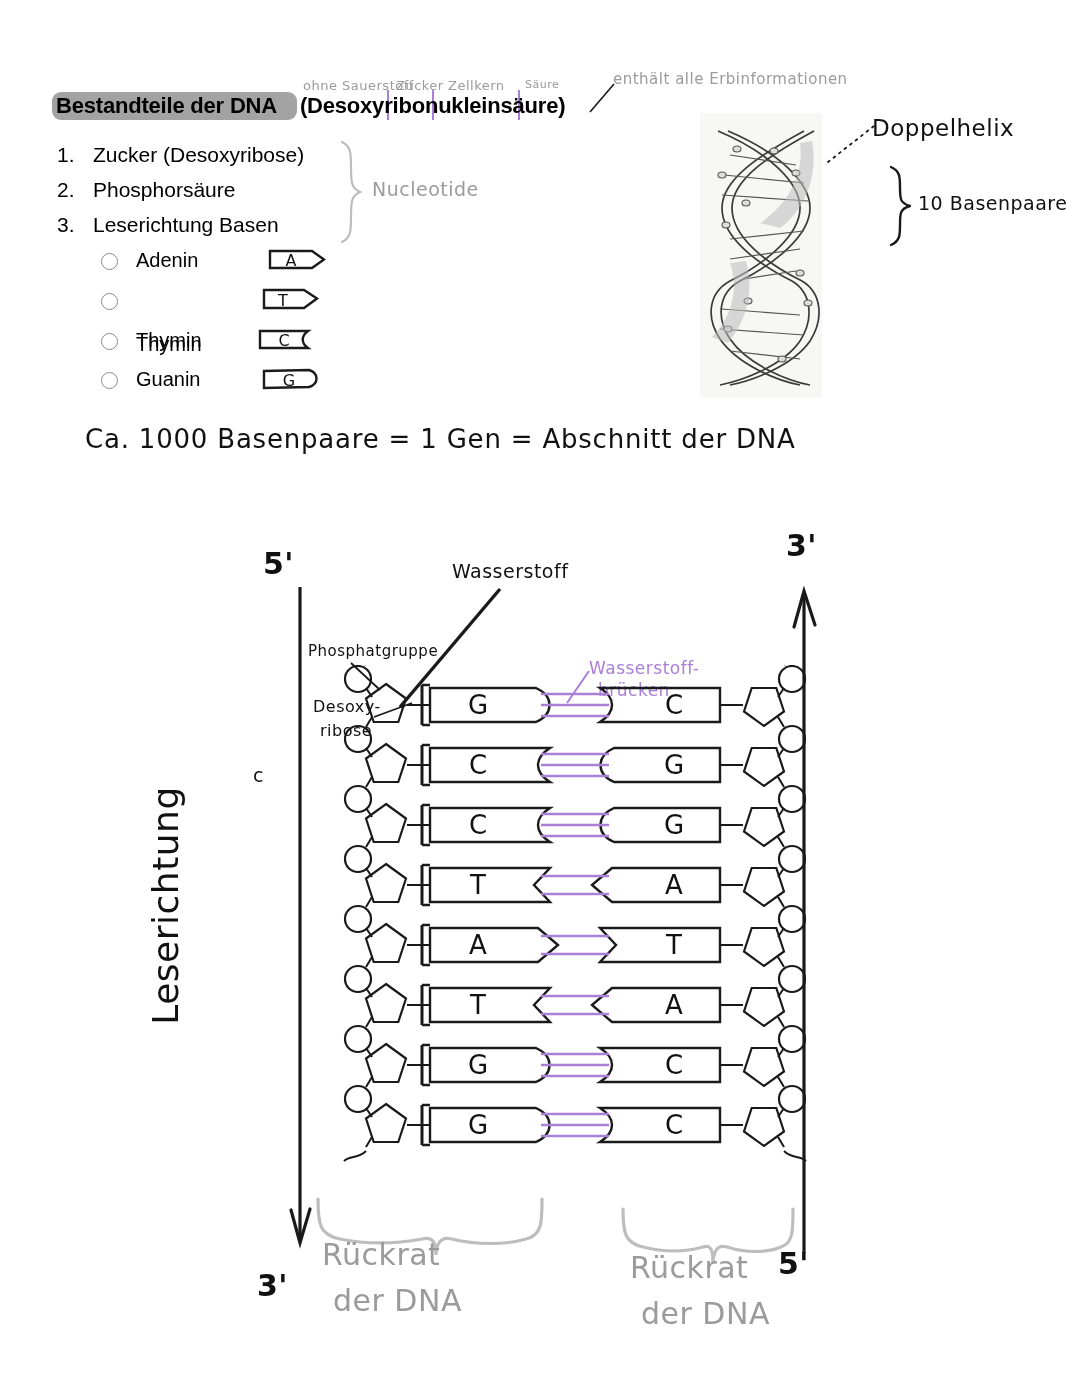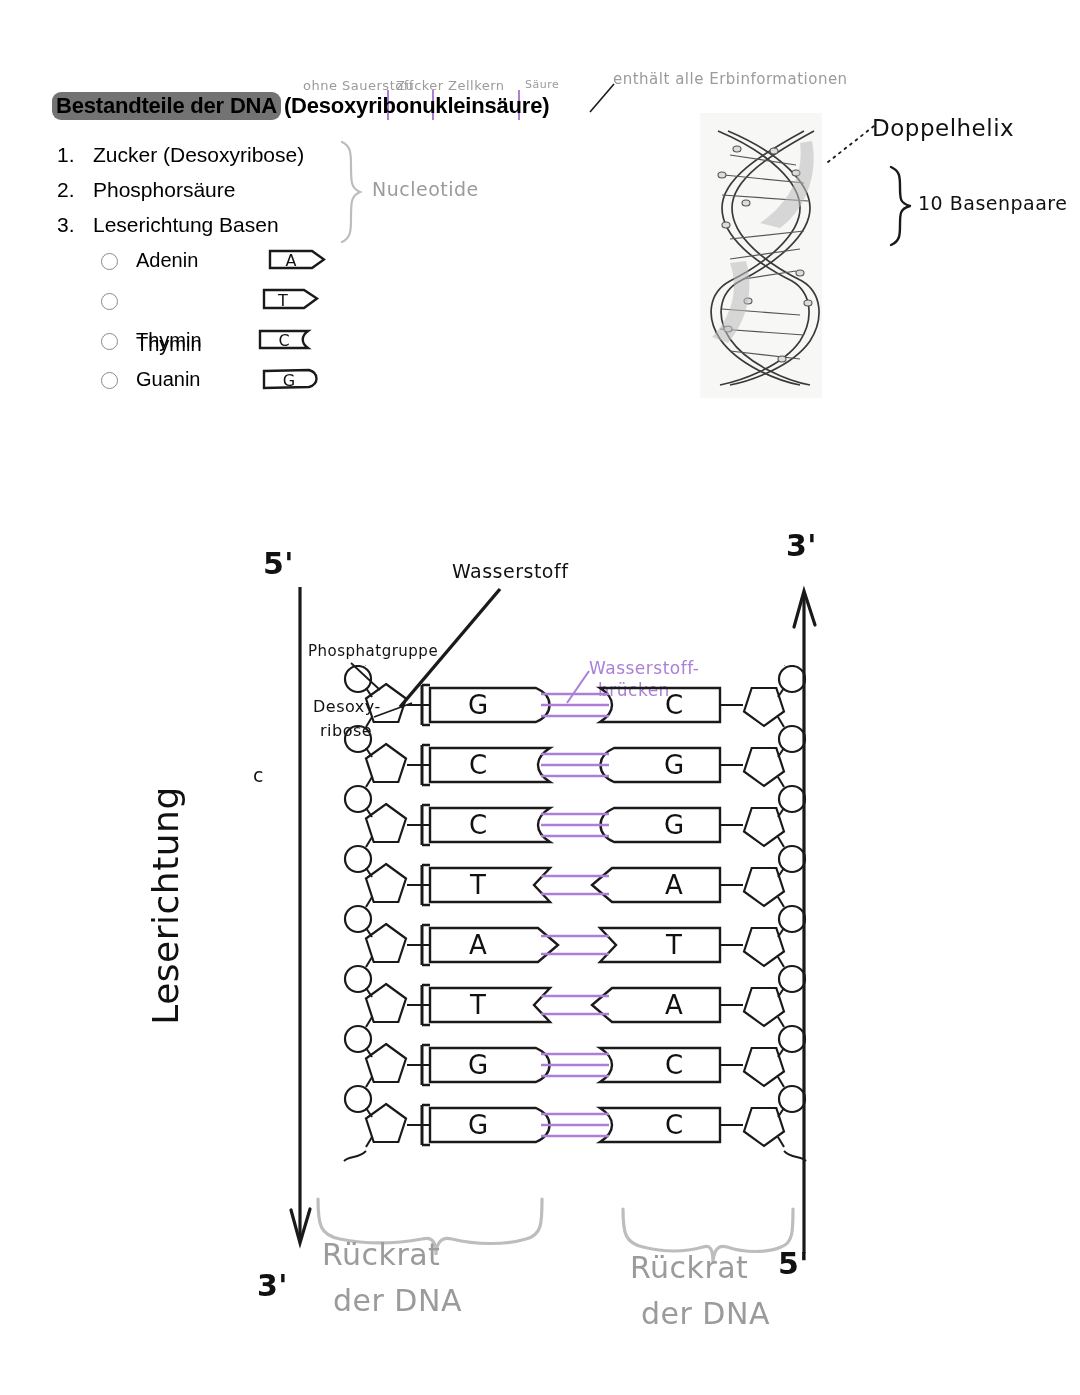--- a/index.html
+++ b/index.html
@@ -4,21 +4,21 @@
 <style>
   html,body{margin:0;padding:0;background:#ffffff;}
   body{width:1080px;height:1395px;position:relative;overflow:hidden;
        font-family:"Liberation Sans",sans-serif;color:#000;}
 
   .page{position:absolute;left:0;top:0;width:960px;height:1395px;background:#fff;}
 
   
   .heading{position:absolute;left:52px;top:93px;font-size:22px;font-weight:bold;
            letter-spacing:-0.2px;white-space:nowrap;}
-  .hl{background:#737373;padding:1px 4px 2px 4px;border-radius:9px;}
+  .hl{background:#a3a3a3;padding:1px 20px 2px 4px;border-radius:9px;}
   .hl-rest{padding-left:3px;}
 
   .listitem{position:absolute;font-size:21px;white-space:nowrap;}
   .num{position:absolute;font-size:21px;}
 
   .subitem{position:absolute;font-size:20px;white-space:nowrap;}
   .bullet{position:absolute;width:15px;height:15px;border:1.7px solid #8a8a8a;border-radius:50%;}
 
   
   .hand{position:absolute;font-family:"DejaVu Sans",sans-serif;color:#111;
@@ -98,20 +98,21 @@
     <text x="26" y="18" font-family="DejaVu Sans, sans-serif" font-size="16" text-anchor="middle" fill="#111">C</text>
   </svg>
 
   <div class="bullet" style="left:101px;top:372px;"></div>
   <div class="subitem" style="left:136px;top:368px;">Guanin</div>
   <svg class="baseicon" style="left:261px;top:366px;" width="64" height="26">
     <path class="sk" d="M3,5 L48,4 C58,7 58,18 48,21 L3,22 Z" stroke-width="2.4" fill="#fff"></path>
     <text x="28" y="20" font-family="DejaVu Sans, sans-serif" font-size="16" text-anchor="middle" fill="#111">G</text>
   </svg>
 
+  <div class="hand" style="left:85px;top:424px;font-size:26px;letter-spacing:0.8px;">Ca. 1000  Basenpaare  =   1 Gen = Abschnitt  der  DNA</div>
 
   <svg style="position:absolute;left:700px;top:113px;" width="122" height="285">
     <rect x="0" y="0" width="122" height="285" fill="#f7f7f5"></rect>
     <g stroke="#3a3a3a" fill="none" stroke-width="1.7">
 
       <path d="M18,18 C70,40 100,70 100,95 C100,122 66,150 30,168 C8,180 6,205 20,226 C38,252 78,268 100,272"></path>
       <path d="M28,18 C80,40 110,70 110,95 C110,122 76,150 40,168 C18,180 16,205 30,226 C48,252 88,268 110,272"></path>
 
       <path d="M104,18 C60,42 22,66 22,95 C22,124 56,150 92,168 C112,180 114,206 100,228 C82,254 40,268 20,272"></path>
       <path d="M114,18 C70,42 32,66 32,95 C32,124 66,150 102,168 C122,180 124,206 110,228 C92,254 50,268 30,272"></path>

